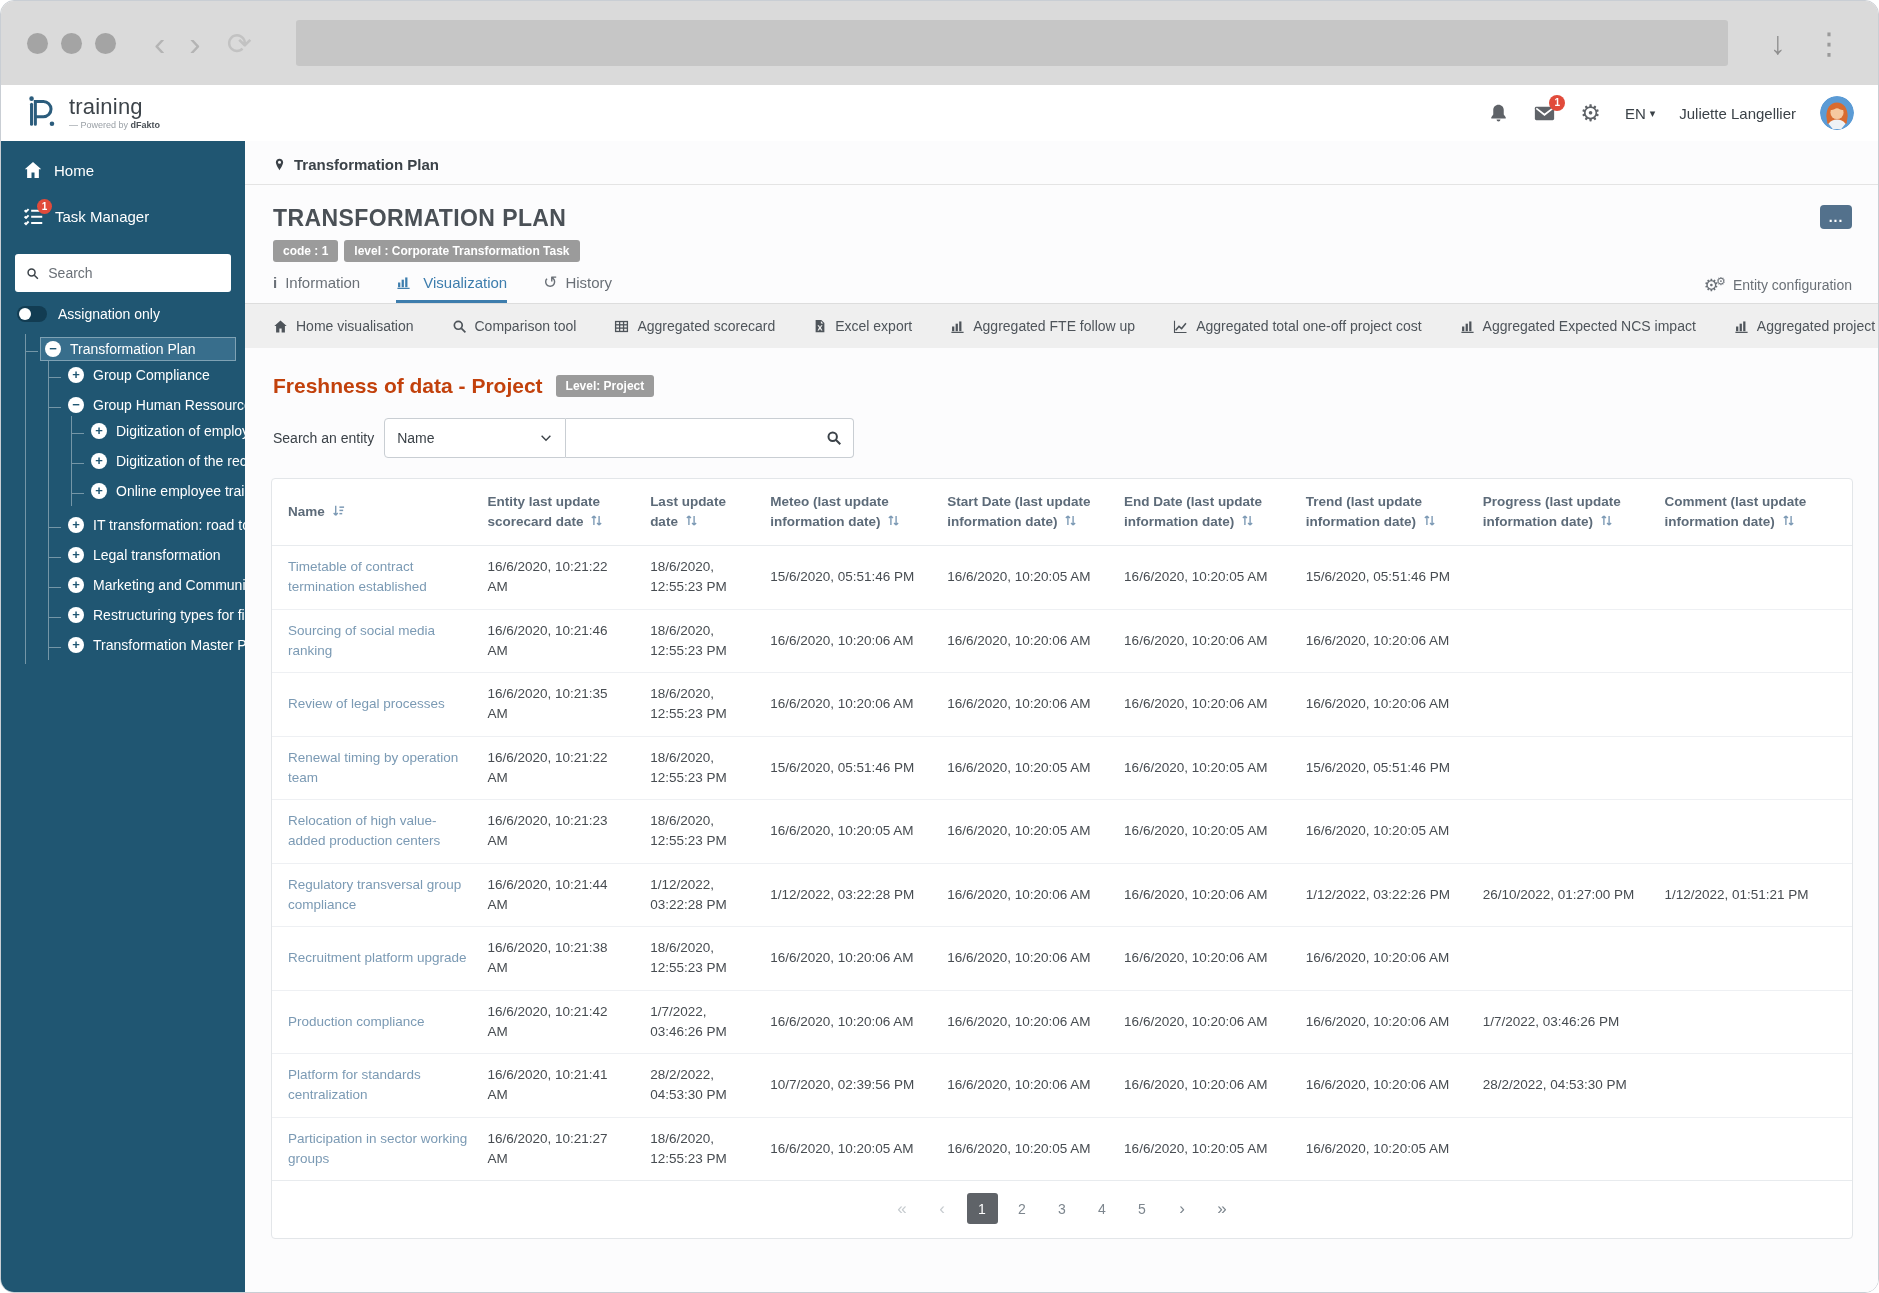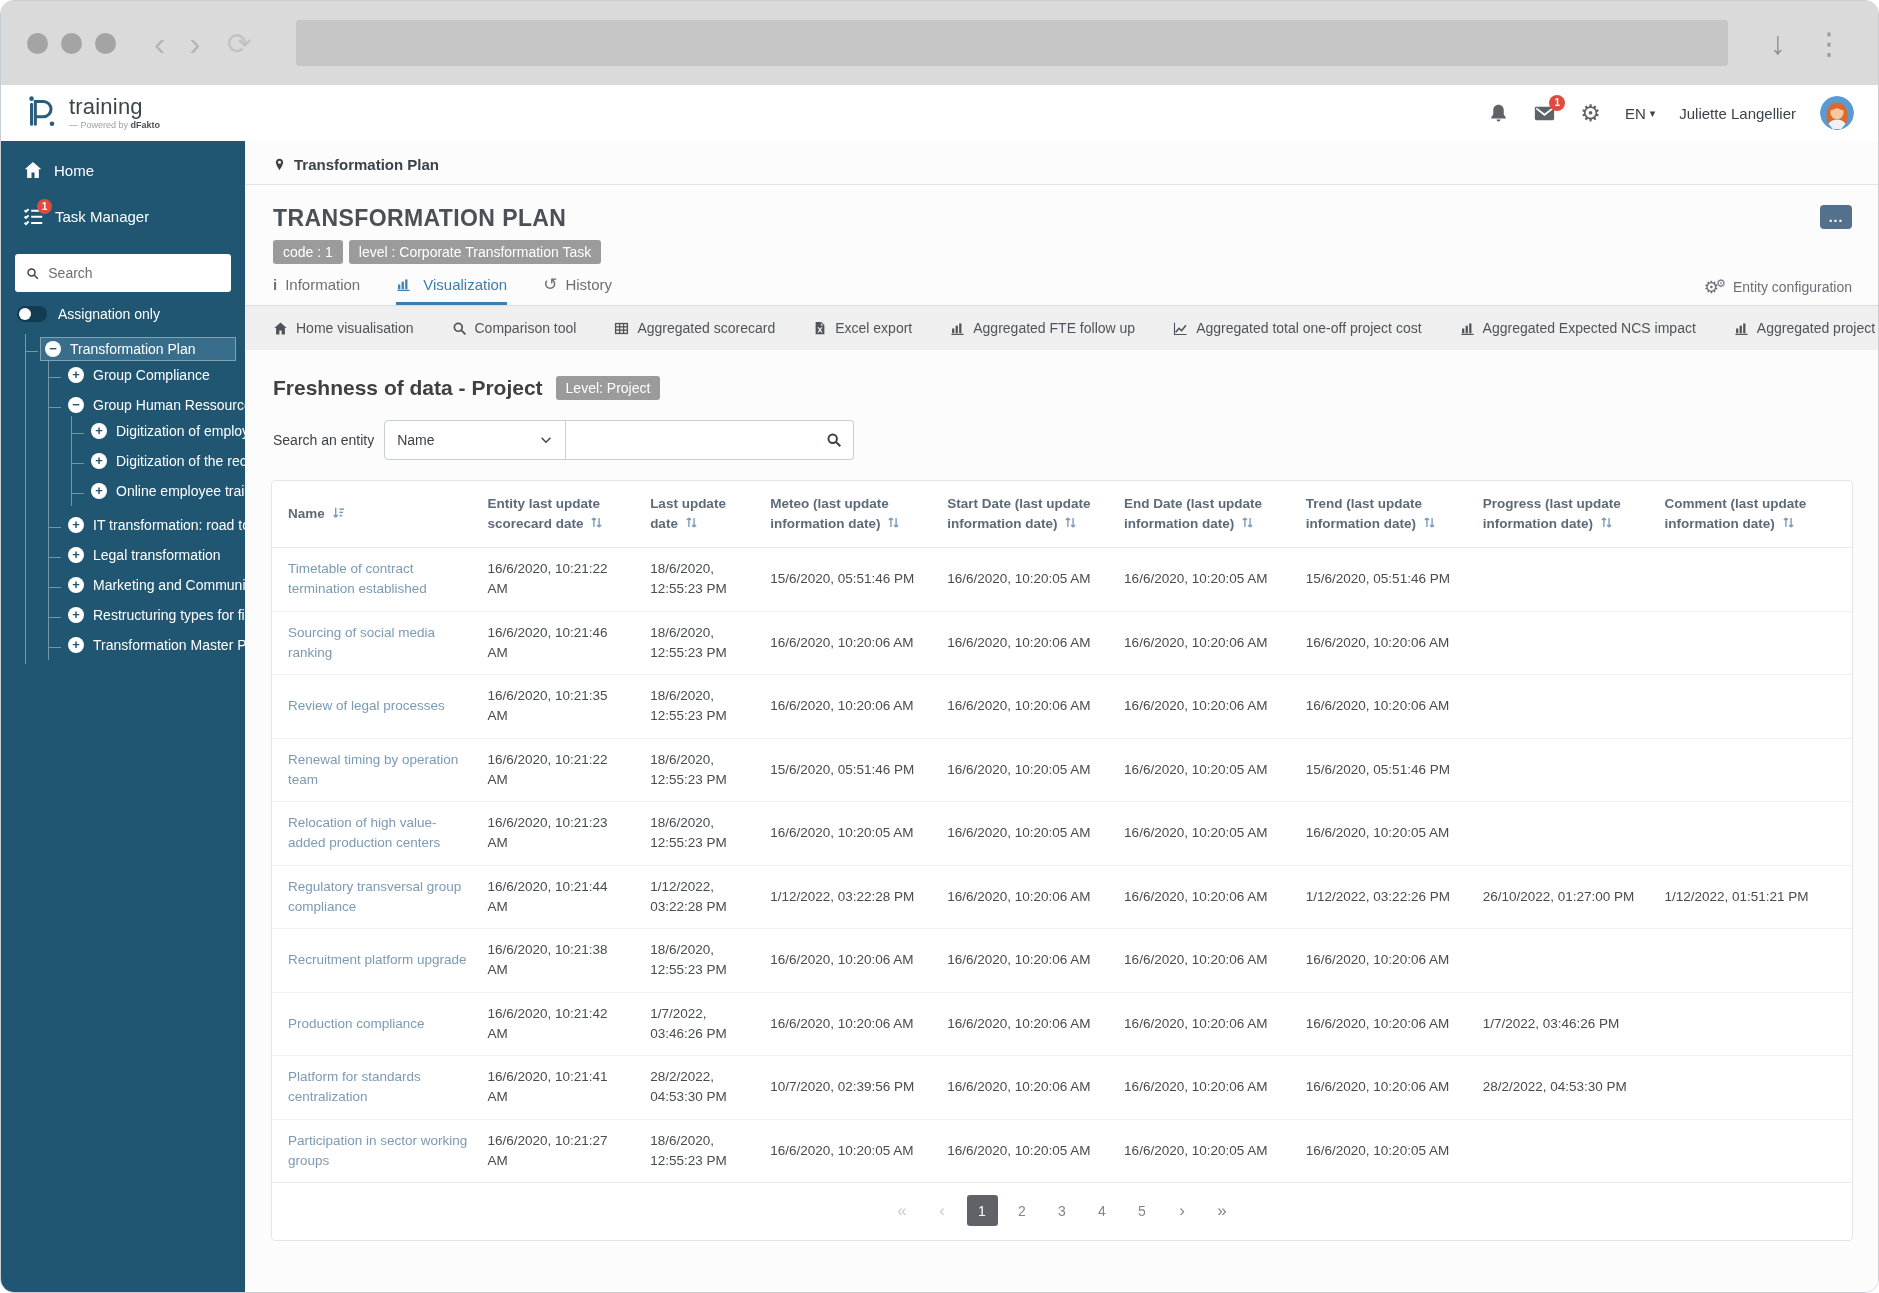--- a/index.html
+++ b/index.html
@@ -62,37 +62,37 @@
 
   
   .main { flex:1; background:#fcfcfd; overflow:hidden; }
   .breadcrumb { display:flex; align-items:center; gap:8px; padding:15px 28px 11px; font-size:15px; font-weight:bold;
                 color:#3b4248; border-bottom:1px solid #e4e4e4; }
   .title-row { display:flex; align-items:flex-start; justify-content:space-between; padding:20px 26px 0 28px; }
   .page-title { font-size:23px; font-weight:bold; color:#4a5056; letter-spacing:.4px; }
   .more-btn { background:#53718c; color:#fff; border:0; border-radius:4px; width:32px; height:24px; font-size:14px;
               font-weight:bold; line-height:10px; letter-spacing:1px; }
   .badges { display:flex; gap:6px; padding:8px 28px 0; }
-  .badge { background:#9b9b9b; color:#fff; font-size:14px; font-weight:normal; padding:4px 10px; border-radius:3px; }
+  .badge { background:#9b9b9b; color:#fff; font-size:12px; font-weight:bold; padding:4px 10px; border-radius:3px; }
   .tabs-row { display:flex; align-items:flex-end; justify-content:space-between; margin-top:12px; padding:0 26px 0 28px;
               border-bottom:1px solid #ddd; }
   .tabs { display:flex; gap:36px; }
   .tab { display:flex; align-items:center; gap:8px; font-size:15px; color:#6a7077; padding-bottom:9px; border-bottom:3px solid transparent; }
   .tab.active { color:#3d7dad; border-bottom-color:#3d7dad;gap:12px; }
   .tab .i-glyph { font-style:normal; font-weight:bold; font-size:15px; }
   .hist-glyph { font-size:17px; line-height:1; }
   .entity-config { display:flex; align-items:center; gap:7px; font-size:14px; color:#6a7077; padding-bottom:9px; }
   .gears-glyph { font-size:17px; line-height:1; }
 
   .subtabs { background:#efefef; display:flex; align-items:center; gap:14px; padding:5px 16px; }
   .subtab { display:flex; align-items:center; gap:8px; font-size:14px; color:#4e545a; padding:9px 12px; white-space:nowrap; }
   .subtab svg, .subtab .hist-glyph { flex-shrink:0; }
 
   .section-head { display:flex; align-items:center; gap:13px; padding:26px 28px 0; }
-  .section-title { font-size:21px; font-weight:bold; color:#404040; }
+  .section-title { font-size:21px; font-weight:bold; color:#c2410c; }
   .filter-row { display:flex; align-items:flex-start; justify-content:space-between; padding:20px 26px 0 28px; }
   .filter-left, .filter-right { display:flex; align-items:center; }
   .filter-label { font-size:14px; color:#3b4248; margin-right:10px; }
   .select { background:#fff; border:1px solid #c9ced3; height:40px; display:flex; align-items:center; justify-content:space-between;
             padding:0 12px; font-size:14px; color:#3b4248; }
   .select .chev { color:#3b4248; display:flex; }
   .select-name { width:182px; border-radius:4px 0 0 4px; }
   .search-box { width:288px; height:40px; background:#fff; border:1px solid #c9ced3; border-left:0; border-radius:0 4px 4px 0;
                 display:flex; align-items:center; }
   .search-box input { flex:1; border:0; outline:0; height:100%; padding:0 10px; font-size:14px; font-family:inherit; }

